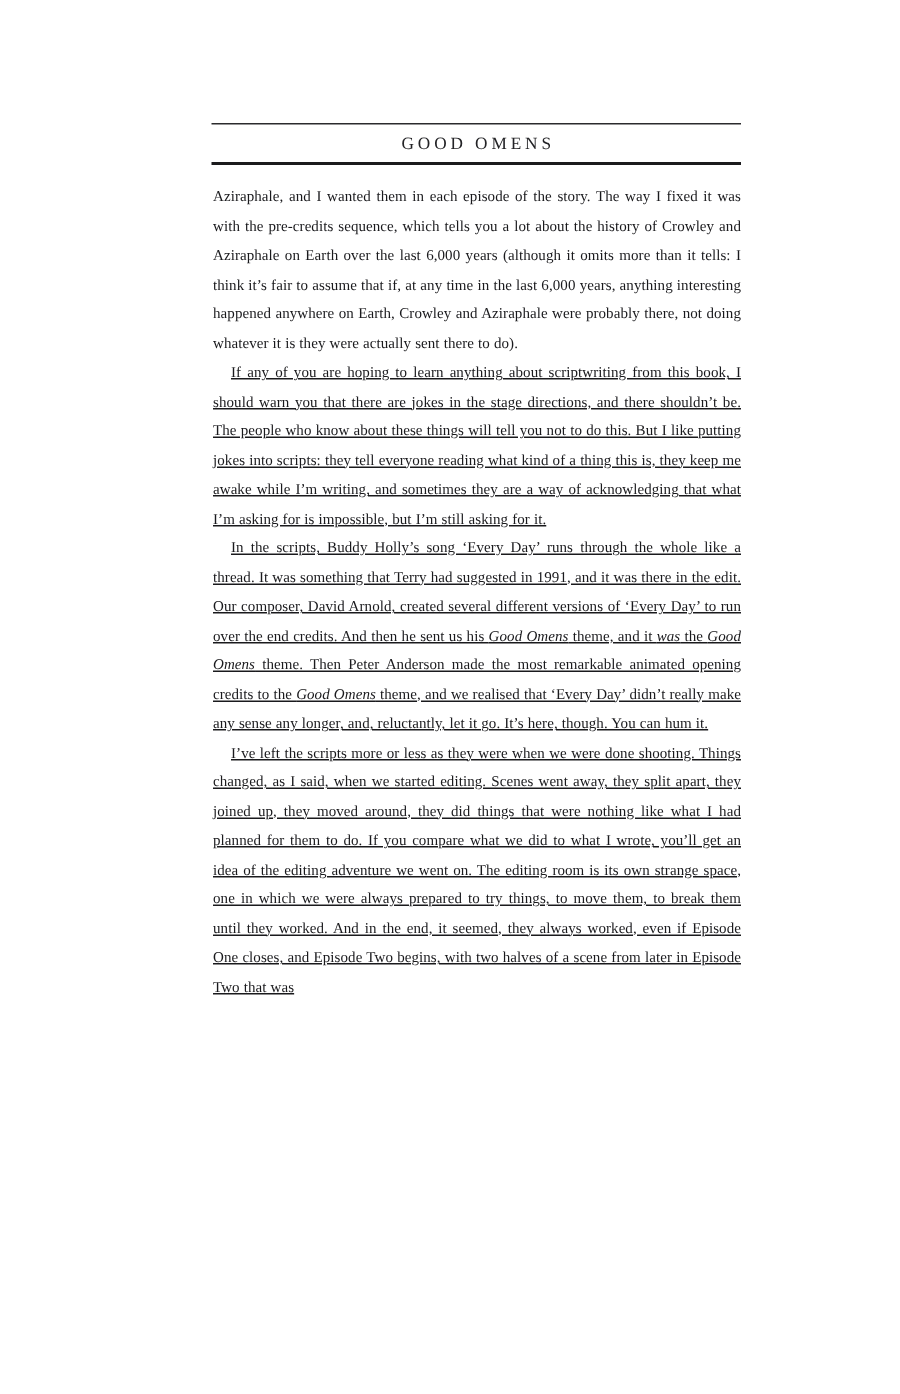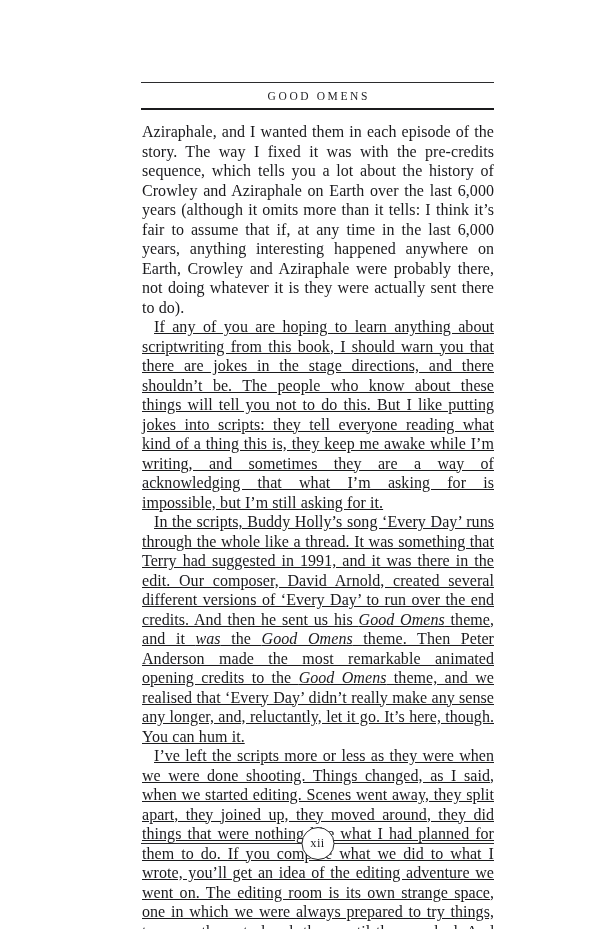--- a/index.html
+++ b/index.html
@@ -56,21 +56,21 @@
   .body-col {
     position: absolute;
     left: 126px;
     top: 122px;
     width: 352px;
   }
   p.para {
     margin: 0;
     text-align: justify;
     text-align-last: left;
-    font-size: 16px;
+    font-size: 10px;
     line-height: 19.5px;
     text-indent: 0;
     color: #1a1a1d;
     letter-spacing: 0.05px;
     word-spacing: 0.15px;
     -webkit-font-smoothing: antialiased;
   }
   p.para + p.para {
     text-indent: 12px;
     text-decoration: underline;
@@ -129,20 +129,14 @@
     <div class="rule-thick"></div>
   </div>
 
   <div class="body-col" id="body-col">
       <p class="para" style="text-indent: 0px;"><span>Aziraphale, and I wanted them in each episode of the story. The way I fixed it was with the pre-credits sequence, which tells you a lot about the history of Crowley and Aziraphale on Earth over the last 6,000 years (although it omits more than it tells: I think it’s fair to assume that if, at any time in the last 6,000 years, anything interesting happened anywhere on Earth, Crowley and Aziraphale were probably there, not doing whatever it is they were actually sent there to do).</span></p>
       <p class="para"><span>If any of you are hoping to learn anything about scriptwriting from this book, I should warn you that there are jokes in the stage directions, and there shouldn’t be. The people who know about these things will tell you not to do this. But I like putting jokes into scripts: they tell everyone reading what kind of a thing this is, they keep me awake while I’m writing, and sometimes they are a way of acknowledging that what I’m asking for is impossible, but I’m still asking for it.</span></p>
       <p class="para"><span>In the scripts, Buddy Holly’s song ‘Every Day’ runs through the whole like a thread. It was something that Terry had suggested in 1991, and it was there in the edit. Our composer, David Arnold, created several different versions of ‘Every Day’ to run over the end credits. And then he sent us his </span><em>Good Omens</em><span> theme, and it </span><em>was</em><span> the </span><em>Good Omens</em><span> theme. Then Peter Anderson made the most remarkable animated opening credits to the </span><em>Good Omens</em><span> theme, and we realised that ‘Every Day’ didn’t really make any sense any longer, and, reluctantly, let it go. It’s here, though. You can hum it.</span></p>
       <p class="para"><span>I’ve left the scripts more or less as they were when we were done shooting. Things changed, as I said, when we started editing. Scenes went away, they split apart, they joined up, they moved around, they did things that were nothing like what I had planned for them to do. If you compare what we did to what I wrote, you’ll get an idea of the editing adventure we went on. The editing room is its own strange space, one in which we were always prepared to try things, to move them, to break them until they worked. And in the end, it seemed, they always worked, even if Episode One closes, and Episode Two begins, with two halves of a scene from later in Episode Two that was</span></p>
     </div>
 
-  <div class="footer">
-    <div class="footer-rule"></div>
-    <div class="folio-circle">
-      <span class="folio-number">xii</span>
-    </div>
-  </div>
 
 </div>
 
 </body></html>

